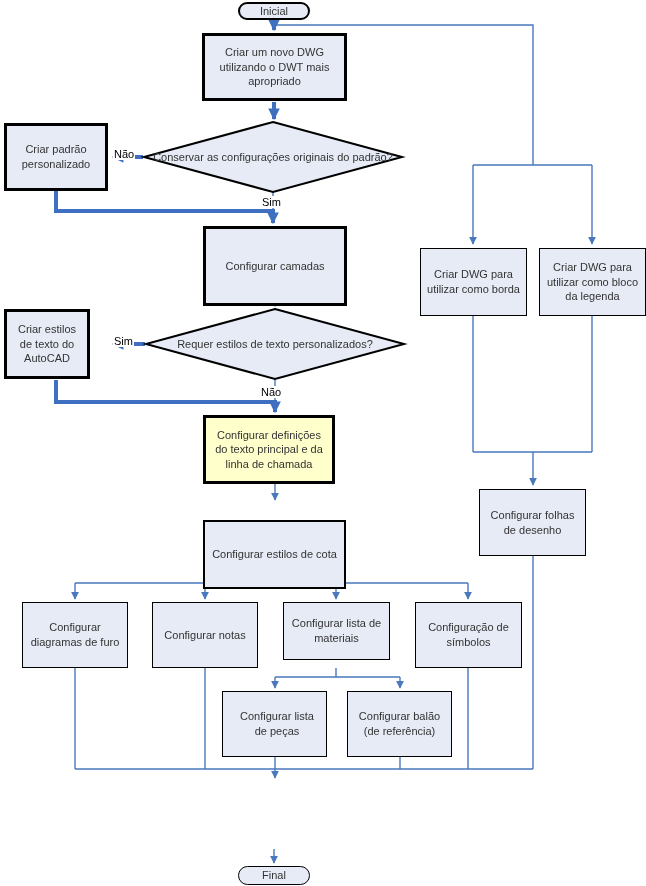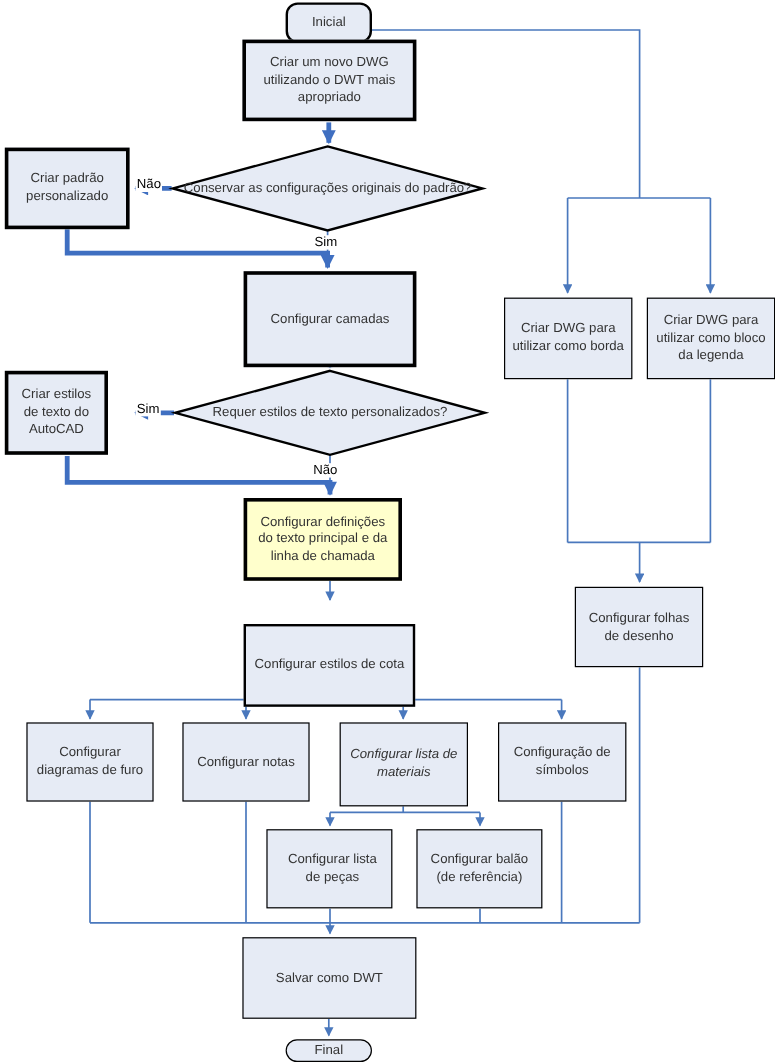--- a/index.html
+++ b/index.html
@@ -73,21 +73,21 @@
     <path class="tn" marker-end="url(#as)" d="M275,757 L275,778"></path>
     <path class="tn" marker-end="url(#as)" d="M274,849 L274,863"></path>
     <path class="tn" marker-end="url(#as)" d="M473,165 L473,244"></path>
     <path class="tn" marker-end="url(#as)" d="M592,165 L592,244"></path>
     <path class="tn" marker-end="url(#as)" d="M533,452 L533,485"></path>
 
     <polygon class="dshape" points="273,122 402,157 273,192 144,157"></polygon>
     <polygon class="dshape" points="275,309 404,344 275,379 146,344"></polygon>
   </svg>
 
-  <div class="node capsule b2" style="left:238px;top:2px;width:72px;height:34px;">
+  <div class="node capsule b2" style="left:238px;top:2px;width:72px;height:18px;">
     <span>Inicial</span>
   </div>
   <div class="node capsule" style="left:238px;top:866px;width:72px;height:19px;">
     <span>Final</span>
   </div>
 
   <div class="node b3" style="left:202px;top:33px;width:145px;height:68px;">
     <span>Criar um novo DWG utilizando o DWT mais apropriado</span>
   </div>
   <div class="node b3" style="left:4px;top:123px;width:104px;height:68px;">
@@ -105,37 +105,34 @@
   <div class="node b2" style="left:203px;top:520px;width:143px;height:69px;">
     <span>Configurar estilos de cota</span>
   </div>
 
   <div class="node" style="left:22px;top:602px;width:106px;height:66px;">
     <span>Configurar diagramas de furo</span>
   </div>
   <div class="node" style="left:152px;top:602px;width:106px;height:66px;">
     <span>Configurar notas</span>
   </div>
-  <div class="node" style="left:283px;top:602px;width:107px;height:70px;font-style:italic;">
+  <div class="node" style="left:283px;top:602px;width:107px;height:58px;">
     <span>Configurar lista de materiais</span>
   </div>
   <div class="node" style="left:415px;top:602px;width:107px;height:66px;">
     <span>Configuração de símbolos</span>
   </div>
 
   <div class="node" style="left:222px;top:691px;width:105px;height:66px;padding-left:10px;">
     <span>Configurar lista de peças</span>
   </div>
   <div class="node" style="left:347px;top:691px;width:105px;height:66px;">
     <span>Configurar balão (de referência)</span>
   </div>
 
-  <div class="node" style="left:202px;top:781px;width:145px;height:68px;">
-    <span>Salvar como DWT</span>
-  </div>
 
   <div class="node" style="left:420px;top:248px;width:107px;height:68px;">
     <span>Criar DWG para utilizar como borda</span>
   </div>
   <div class="node" style="left:539px;top:248px;width:107px;height:68px;">
     <span>Criar DWG para utilizar como bloco da legenda</span>
   </div>
   <div class="node" style="left:479px;top:489px;width:107px;height:67px;">
     <span>Configurar folhas de desenho</span>
   </div>

